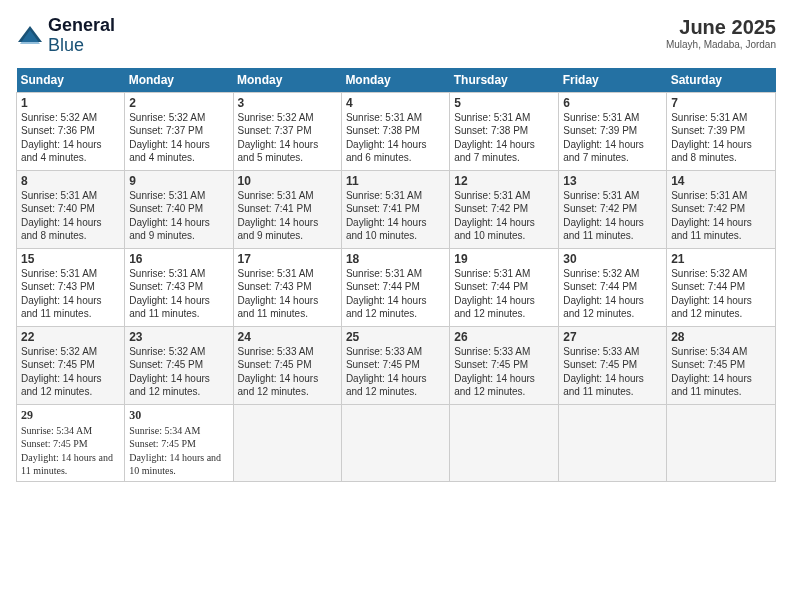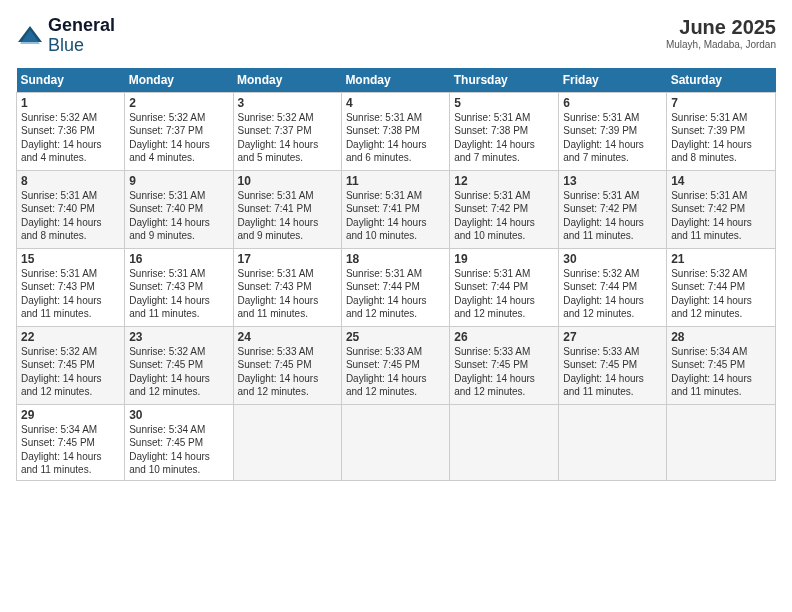--- a/index.html
+++ b/index.html
@@ -92,20 +92,21 @@
     .day-info {
       font-size: 10px;
       line-height: 1.35;
       color: #333;
     }
     .empty-cell {
       background: #f5f5f5 !important;
     }
     .last-row td {
       height: 72px;
+      font-family: Liberation Serif, serif;
     }
   </style>
 </head>
 <body>
 
 <div class="page">
   <div class="header">
     <div class="logo">
       <svg class="logo-icon" viewBox="0 0 28 28">
         <polygon points="14,4 26,20 2,20" fill="#1a5276"></polygon>

